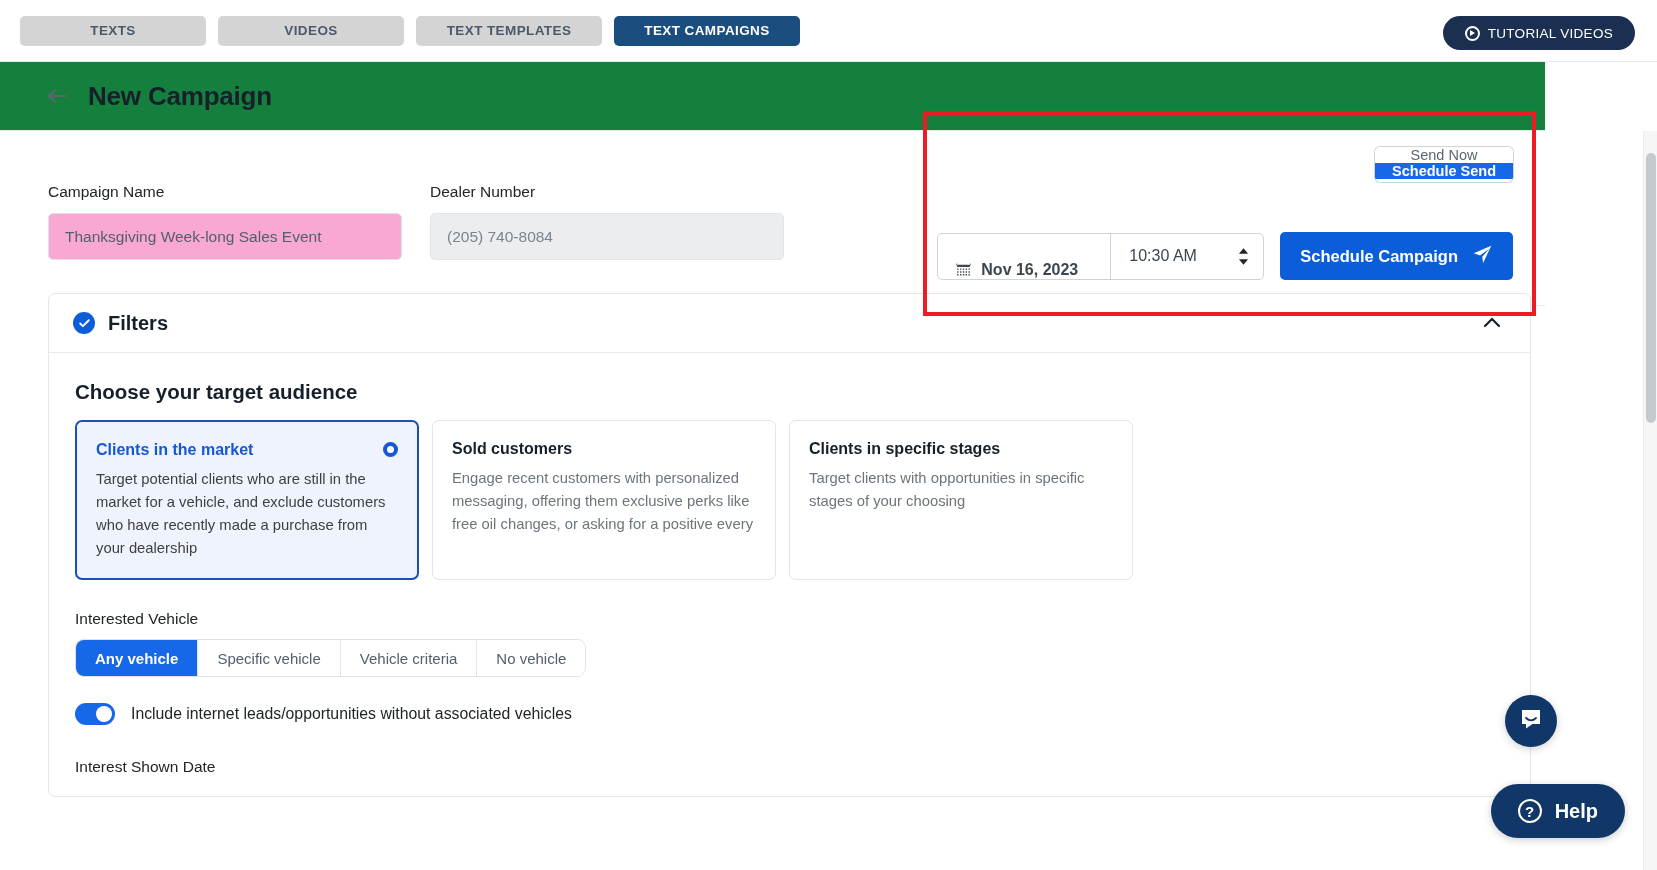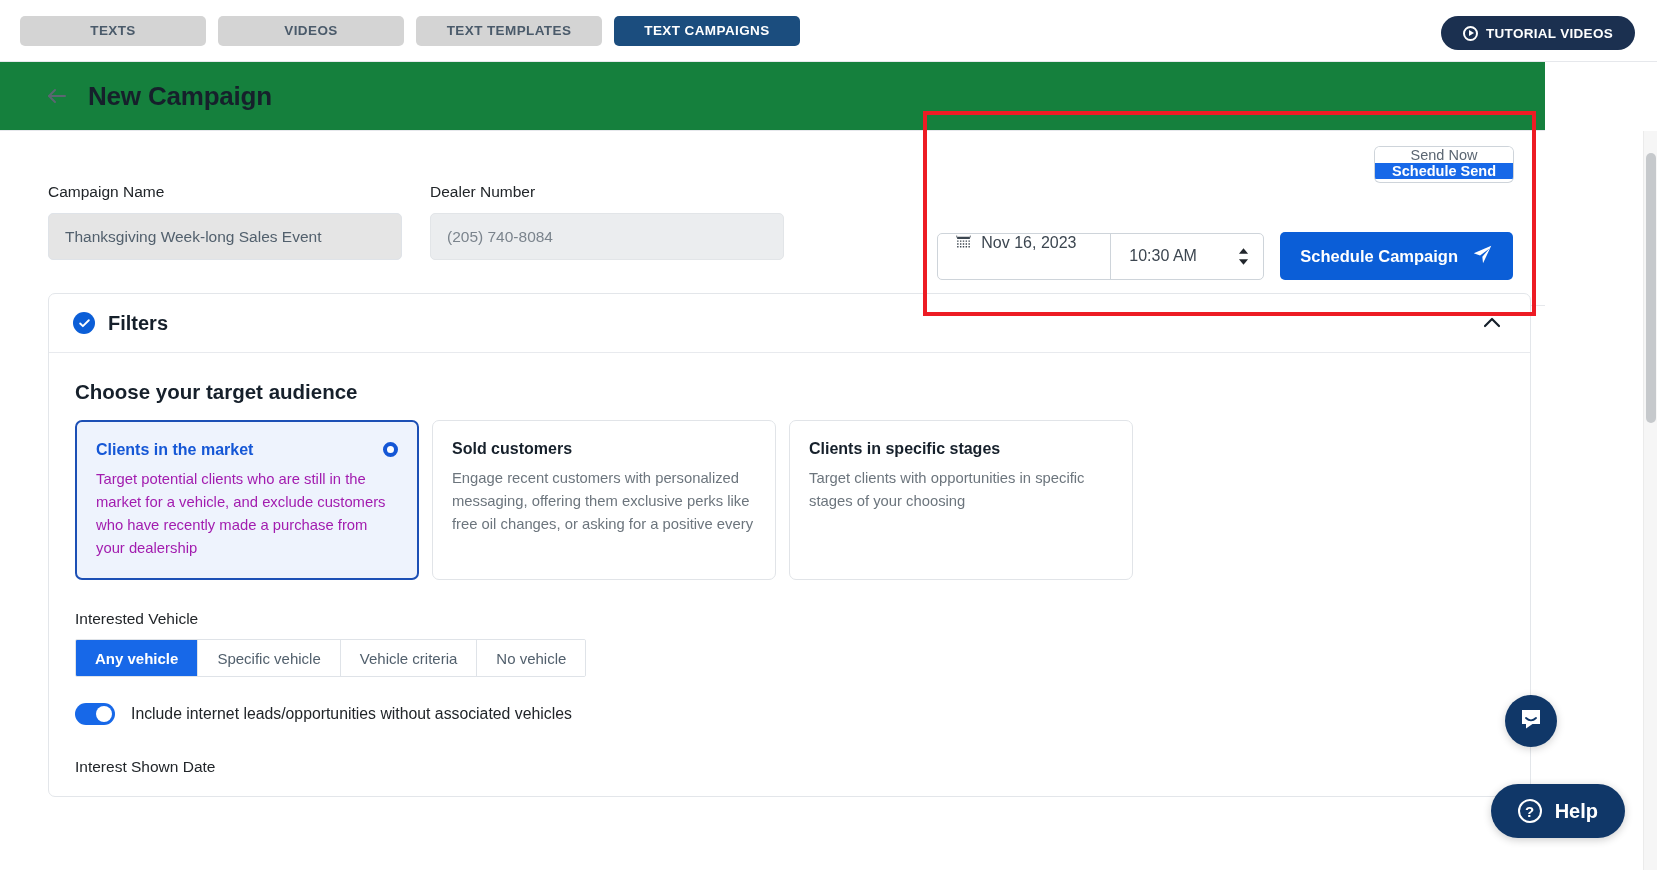--- a/index.html
+++ b/index.html
@@ -54,21 +54,21 @@
   }
   .tutorial-btn {
     position: absolute;
     right: 22px;
     top: 16px;
     height: 34px;
     border-radius: 17px;
     background: #1b3050;
     color: #ffffff;
     font-size: 13.5px;
-    font-weight: 700;
+    font-weight: 400;
     letter-spacing: .3px;
     display: flex;
     align-items: center;
     gap: 8px;
     padding: 0 22px;
     cursor: pointer;
     border: none;
     font-family: "Liberation Sans", sans-serif;
   }
   .play-ico {
@@ -168,28 +168,29 @@
   .dt-group {
     display: flex;
     height: 47px;
     border: 1px solid #ced4da;
     border-radius: 5px;
     overflow: hidden;
     background: #fff;
   }
   .date-cell {
     display: flex;
-    align-items: flex-start;
+    align-items: flex-end;
     gap: 9px;
     padding: 0 20px 0 17px;
     font-size: 16px;
     color: #3c4650;
     border-right: 1px solid #ced4da;
     cursor: pointer;
     min-width: 173px;
+    font-weight: bold;
   }
   .time-cell {
     display: flex;
     align-items: center;
     justify-content: space-between;
     gap: 22px;
     padding: 0 14px 0 18px;
     font-size: 16px;
     color: #3c4650;
     cursor: pointer;
@@ -245,21 +246,21 @@
     margin-bottom: 12px;
   }
   .field-input {
     width: 354px;
     height: 47px;
     border: 1px solid #dfe3e8;
     border-radius: 5px;
     padding: 0 16px;
     font-size: 15.5px;
     color: #52606d;
-    background: #e5e5e5;
+    background: #f9a8d4;
     font-family: "Liberation Sans", sans-serif;
     outline: none;
   }
   .field-input.readonly {
     background: #ebedef;
     color: #7b848d;
     border-color: #e2e5e8;
   }
 
   
@@ -341,39 +342,39 @@
     color: #16202b;
     margin-bottom: 9px;
     padding-right: 26px;
   }
   .aud-card.selected .aud-title { color: #1557d6; }
   .aud-desc {
     font-size: 14.8px;
     line-height: 23px;
     color: #6c757d;
   }
-  .aud-card.selected .aud-desc { color: #a21caf; }
+  .aud-card.selected .aud-desc { color: #404040; }
   .radio-dot {
     position: absolute;
     top: 20px; right: 19px;
     width: 15px; height: 15px;
     border-radius: 50%;
     border: 4px solid #1557d6;
     background: #ffffff;
   }
 
   .sub-label {
     font-size: 15.5px;
     color: #212529;
     margin: 30px 0 11px 0;
   }
   .btn-group {
     display: inline-flex;
     border: 1px solid #dfe3e8;
-    border-radius: 2px;
+    border-radius: 9px;
     overflow: hidden;
     height: 38px;
   }
   .bg-btn {
     padding: 0 19px;
     display: flex;
     align-items: center;
     font-size: 15px;
     color: #52606d;
     background: #ffffff;

